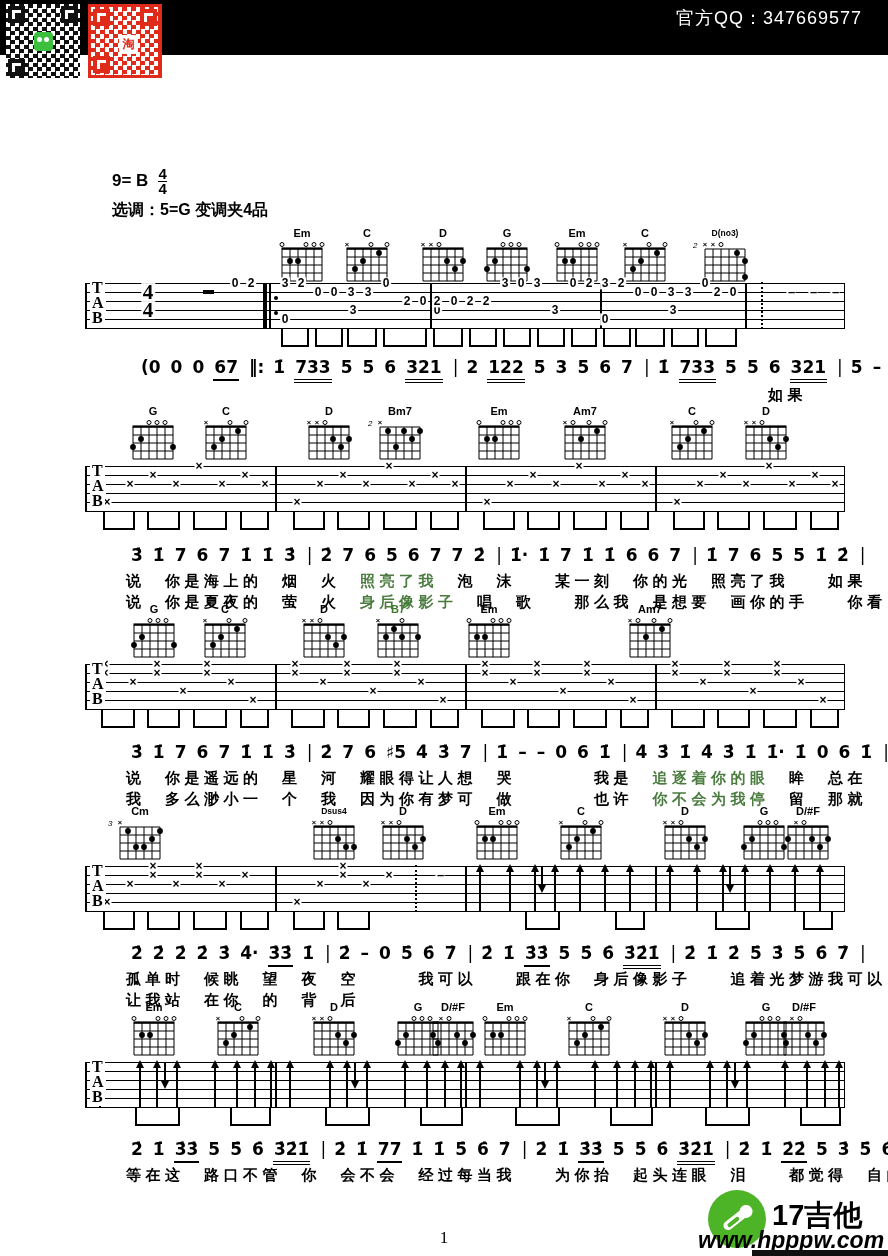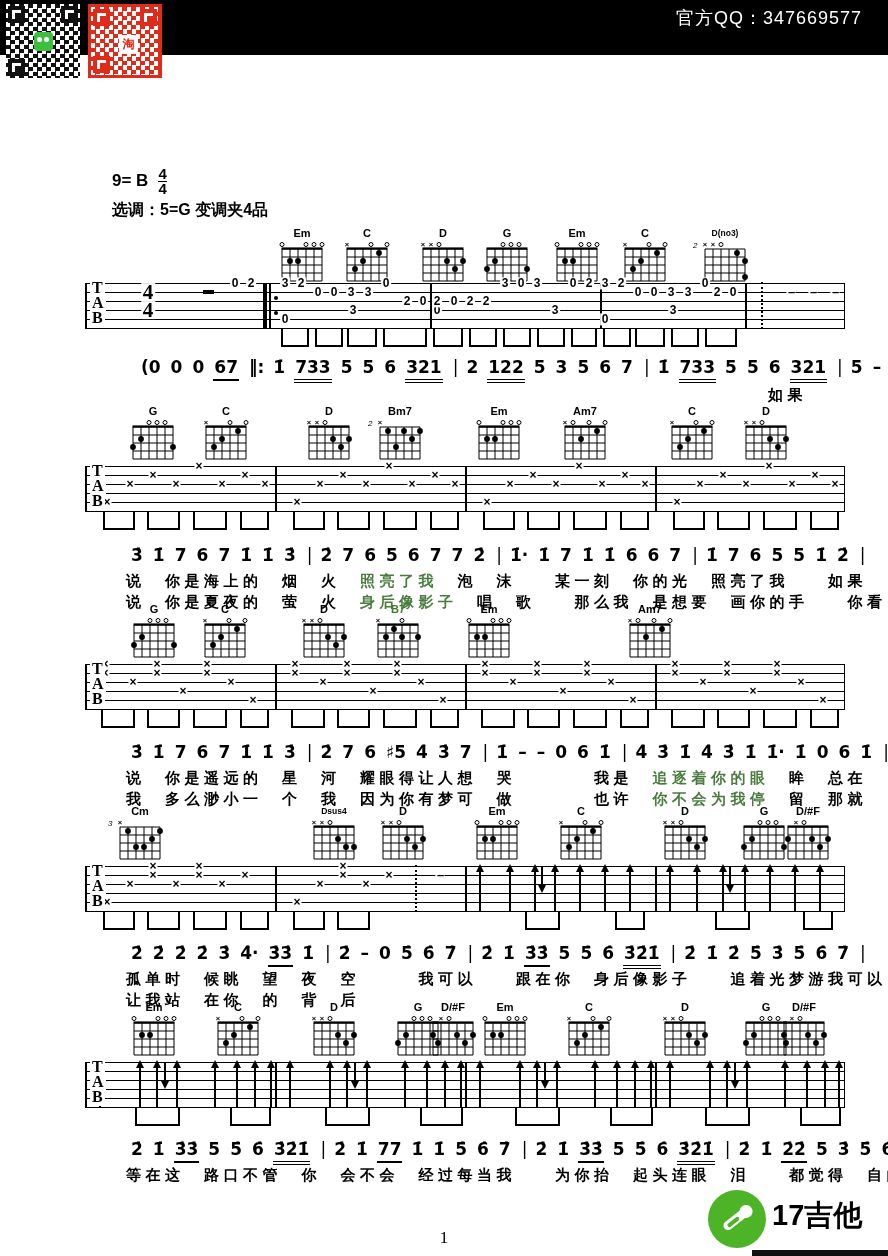--- a/index.html
+++ b/index.html
@@ -1259,14 +1259,15 @@
       </div>
       <div class="jianpu" style="left: 130px; top: 1139px;"><span class="jtok">2̇</span><span class="jtok">1̇</span><span class="jtok u1">3̇3̇</span><span class="jtok">5</span><span class="jtok">5̇</span><span class="jtok">6̇</span><span class="jtok u2">3̇2̇1̇</span><span class="jbar">|</span><span class="jtok">2̇</span><span class="jtok">1̇</span><span class="jtok u1">77</span><span class="jtok">1̇</span><span class="jtok">1̇</span><span class="jtok">5̇</span><span class="jtok">6̇</span><span class="jtok">7̇</span><span class="jbar">|</span><span class="jtok">2̇</span><span class="jtok">1̇</span><span class="jtok u1">3̇3̇</span><span class="jtok">5</span><span class="jtok">5̇</span><span class="jtok">6̇</span><span class="jtok u2">3̇2̇1̇</span><span class="jbar">|</span><span class="jtok">2̇</span><span class="jtok">1̇</span><span class="jtok u1">2̇2̇</span><span class="jtok">5</span><span class="jtok">3̇</span><span class="jtok">5̇</span><span class="jtok">6̇</span></div>
       <div class="lyr" style="left: 126px; top: 1166px;">等在这　路口不管　你　会不会　经过每当我　　为你抬　起头连眼　泪　　都觉得　自由有的爱</div>
     </div>
 
   <div class="f-page">1</div>
   <div class="f-logo-circle">
       <div class="gtr"></div>
     </div>
   <div class="f-brand">17吉他</div>
+  <div class="f-site">www.hpppw.com</div>
   <div class="corner-bar"></div>
 </div>
 
 </body></html>

